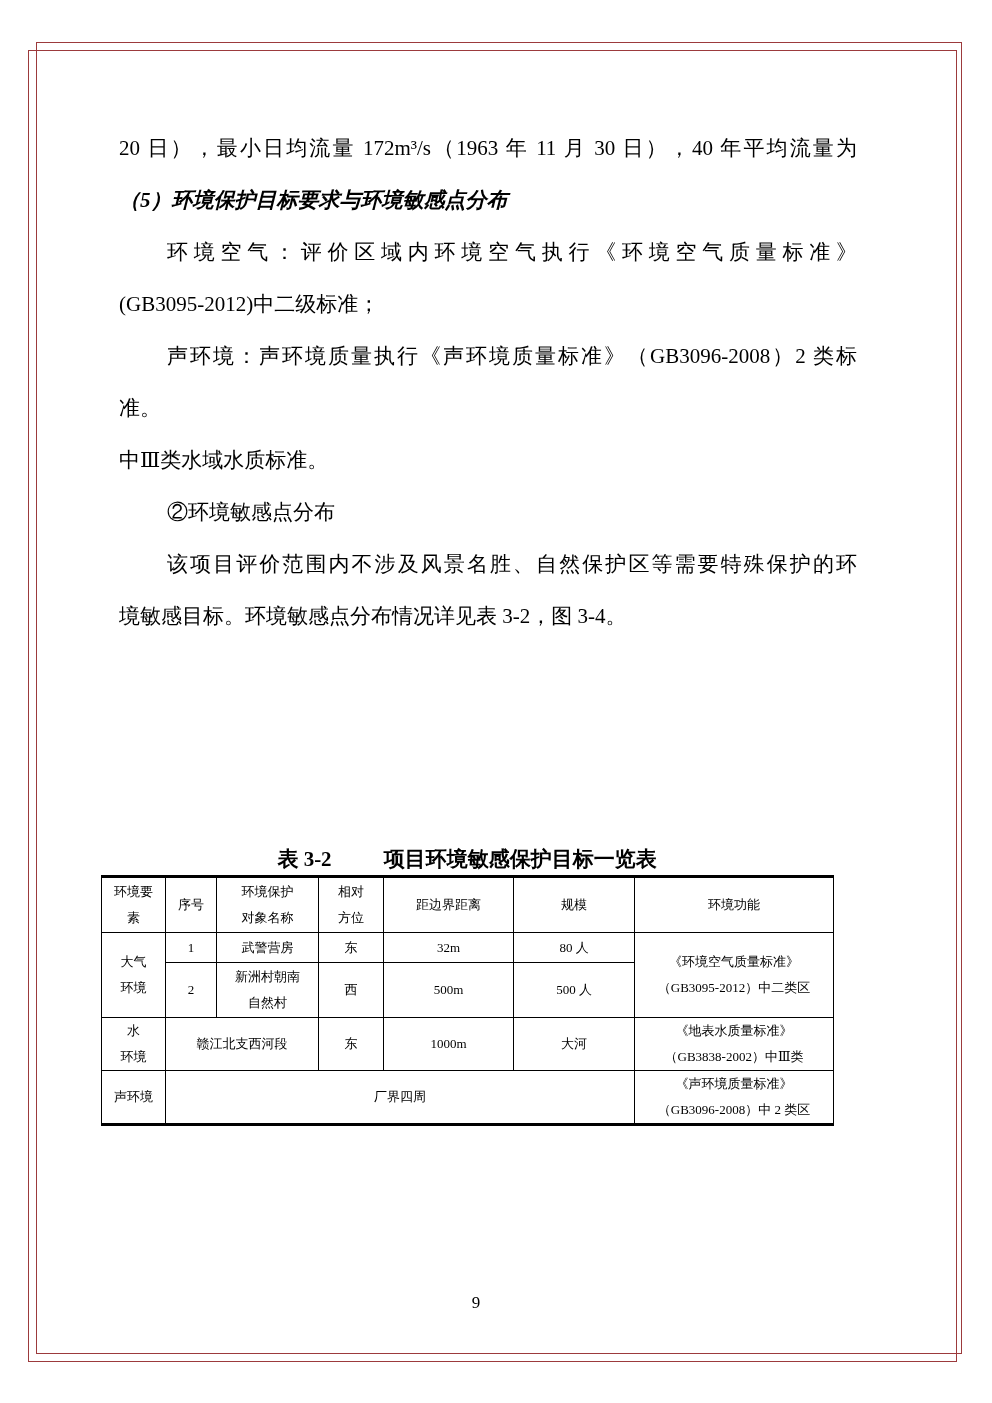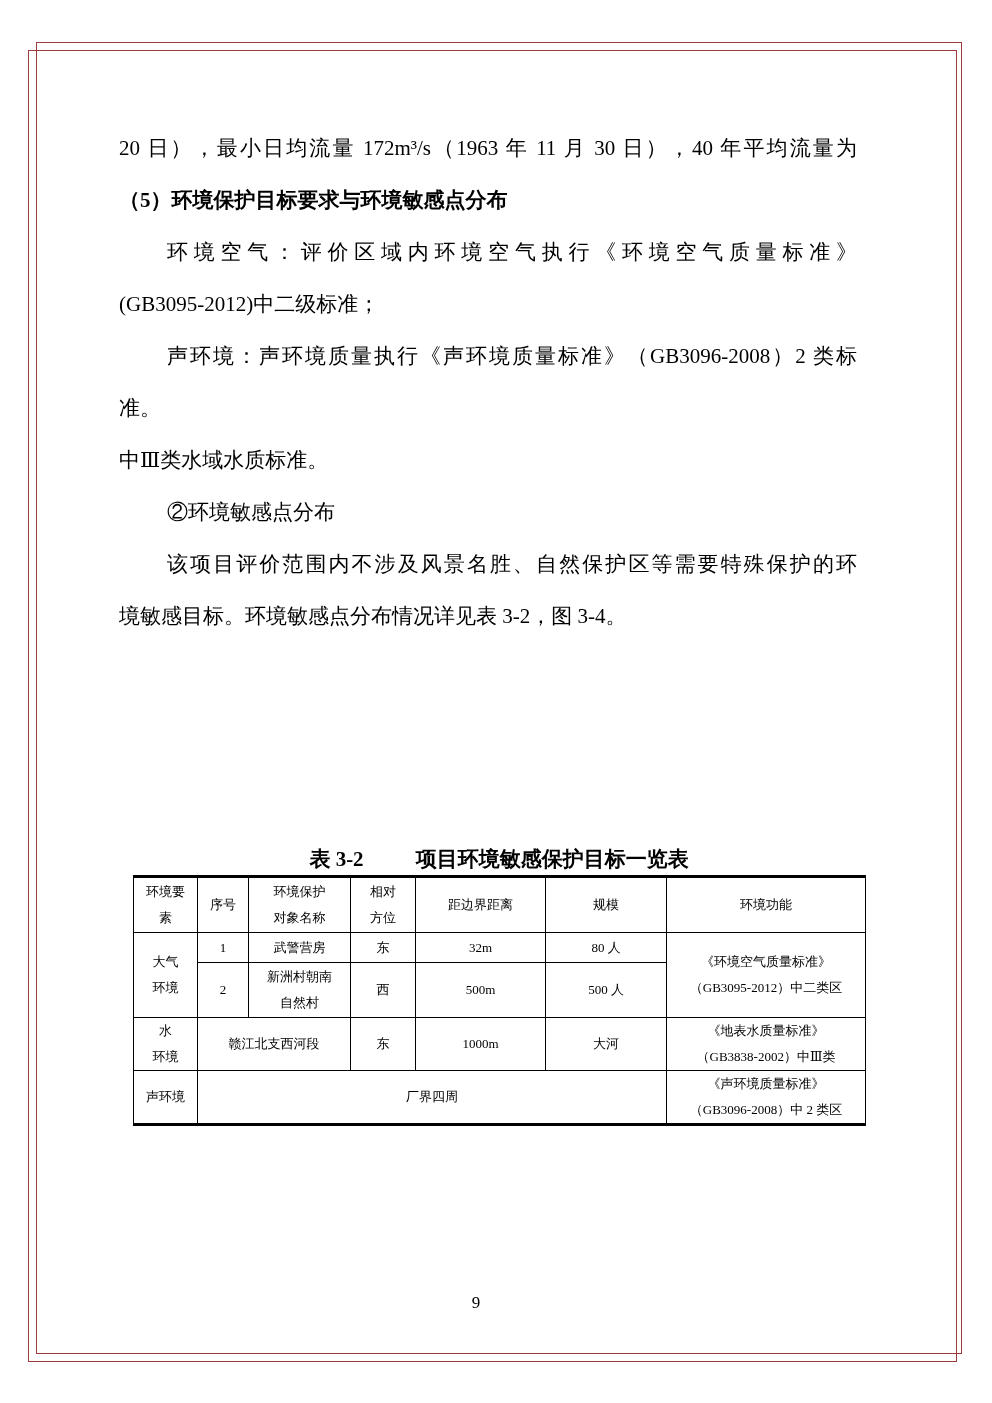--- a/index.html
+++ b/index.html
@@ -18,23 +18,23 @@
 
   .content { position: absolute; left: 95px; top: 122px; width: 762px; }
   .line {
     height: 52px; line-height: 52px;
     font-size: 21px;
     white-space: nowrap;
     margin-left: 24px;
   }
   .jl { white-space: normal; text-align: justify; text-align-last: justify; }
   .indent { padding-left: 48px; }
-  .bold { font-weight: bold; }
+  .bold { font-weight: bold; font-style: italic; }
 
-  .table-block { position: absolute; left: 101px; top: 843px; width: 732px; margin-left: 32px; }
+  .table-block { position: absolute; left: 101px; top: 843px; width: 732px; }
   .table-caption {
     display: flex; justify-content: center; align-items: center; gap: 52px;
     font-weight: bold; font-size: 21px; height: 32px; line-height: 32px;
   }
   table.sens {
     width: 732px; border-collapse: collapse; table-layout: fixed;
     border-top: 3px solid #000; border-bottom: 3px solid #000;
     font-size: 13px;
   }
   table.sens td, table.sens th {

